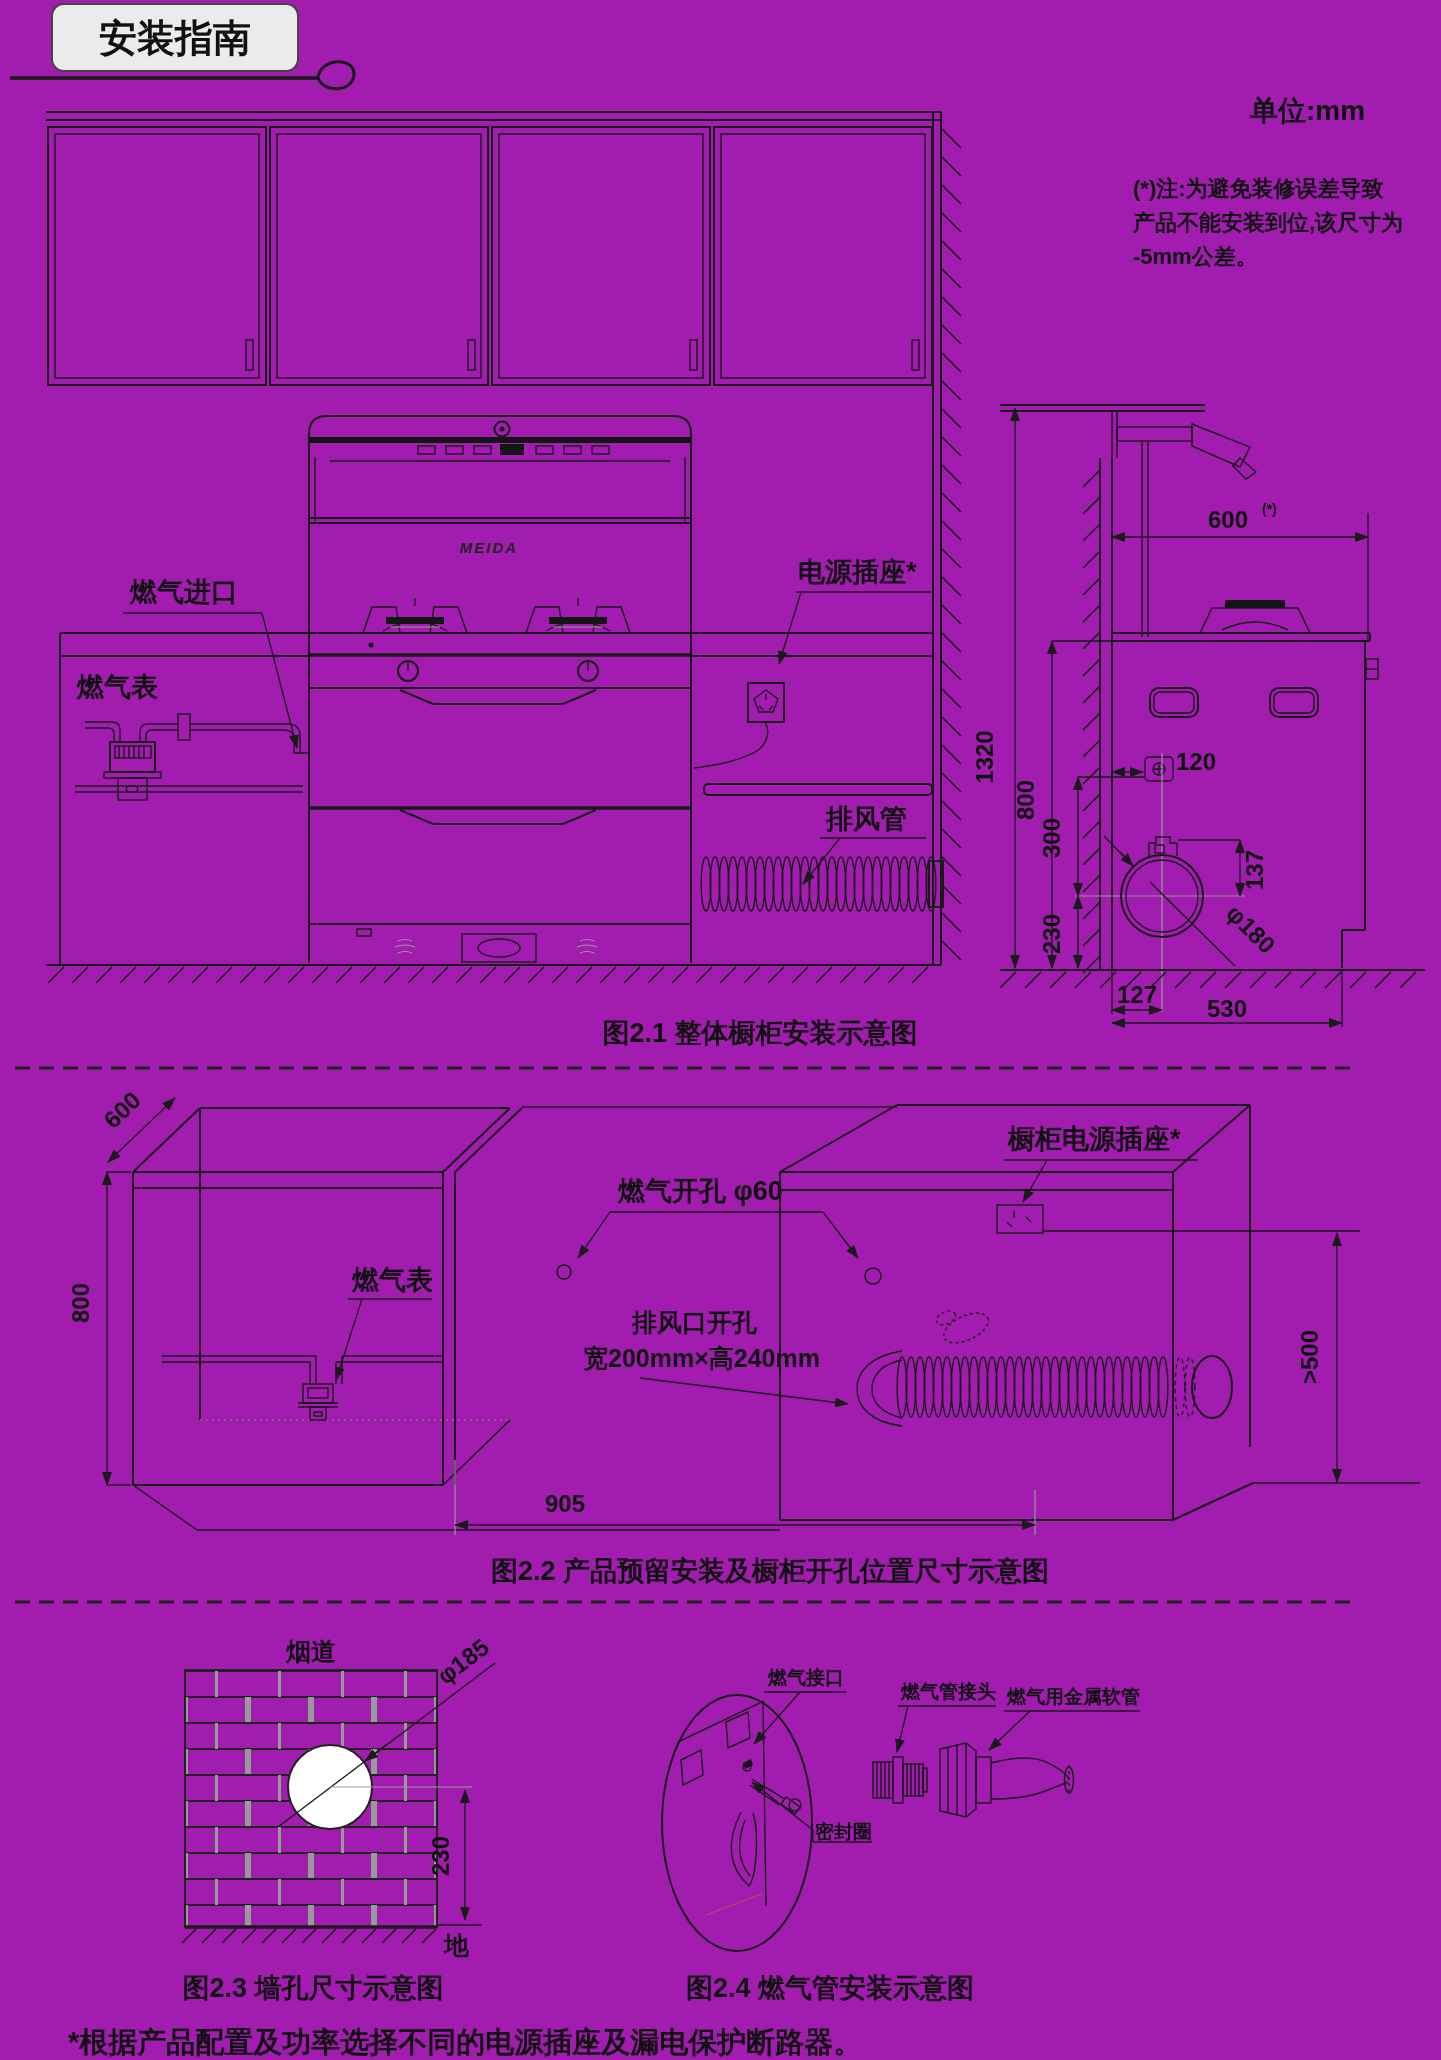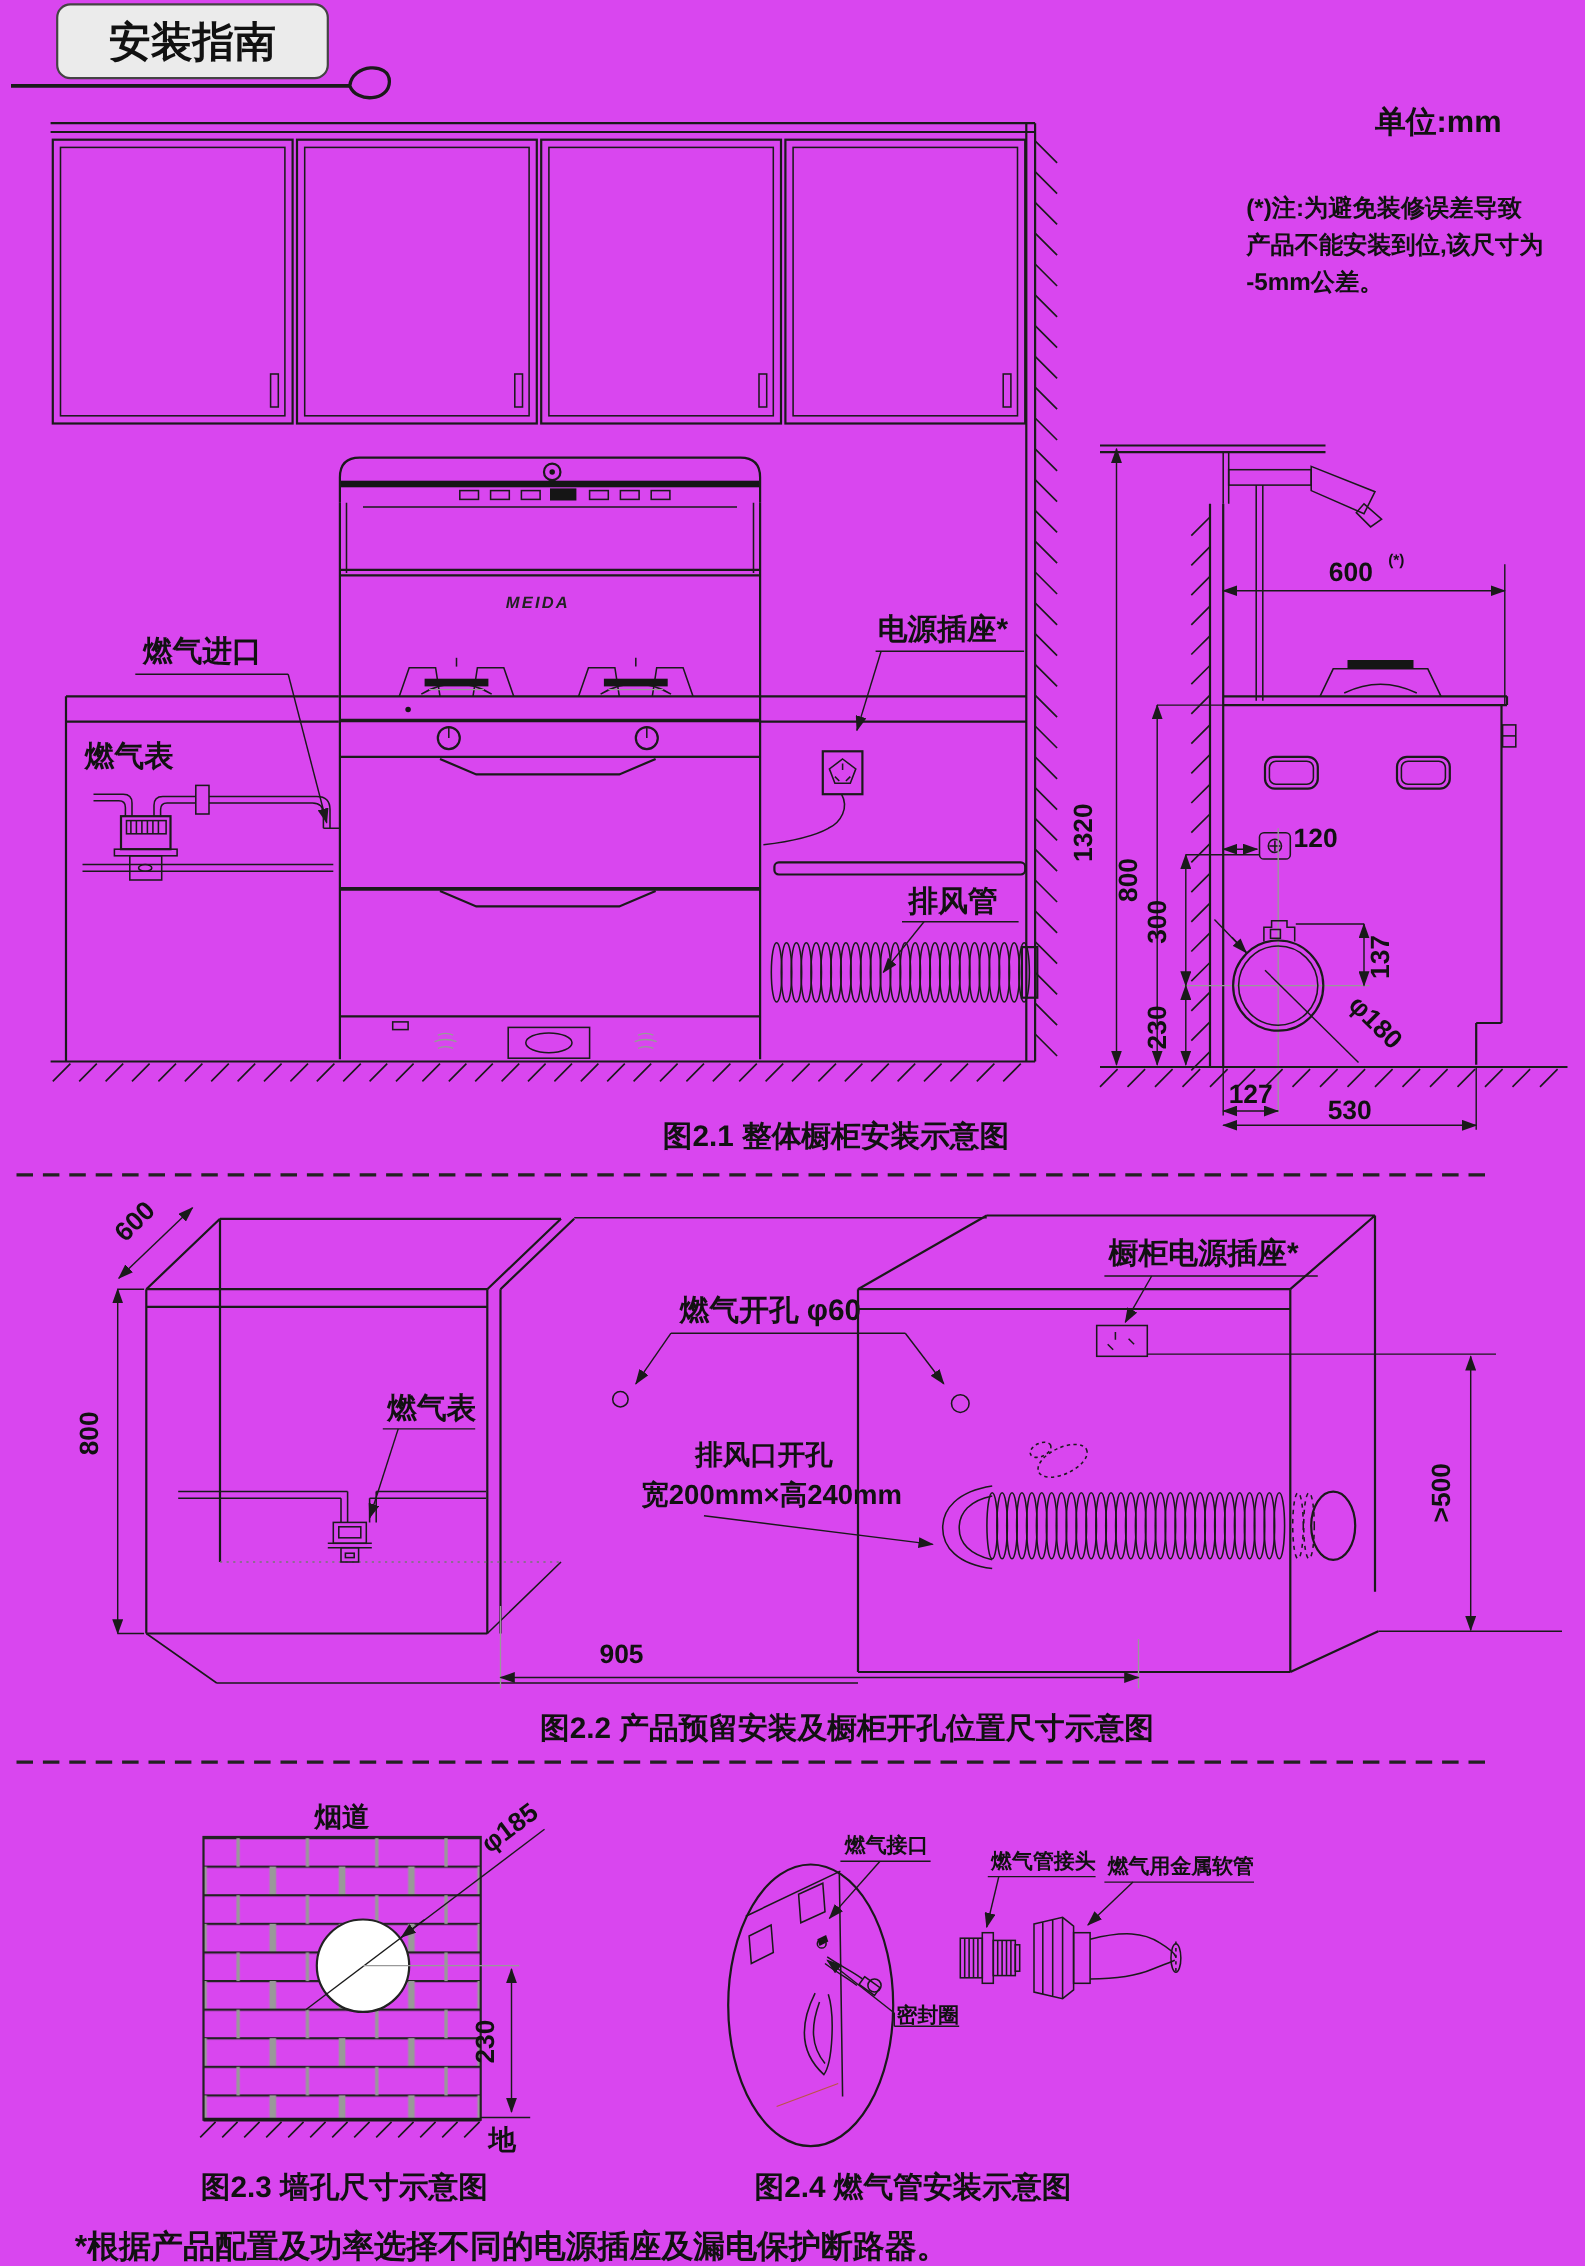--- a/index.html
+++ b/index.html
@@ -1,16 +1,16 @@
 <!DOCTYPE html>
 <html><head>
 <meta charset="utf-8">
 <style>
   html,body{margin:0;padding:0;background:#fff;}
-  .page{position:relative;width:1441px;height:2060px;background:#d946ef;overflow:hidden;
+  .page{position:relative;width:1441px;height:2060px;background:#a21caf;overflow:hidden;
         font-family:"Liberation Sans","DejaVu Sans",sans-serif;}
   svg{position:absolute;left:0;top:0;}
   svg text{fill:#111;font-family:"Liberation Sans","DejaVu Sans",sans-serif;}
   .ln{stroke:#1a1a1a;stroke-width:2;fill:none;}
   .tn{stroke:#1a1a1a;stroke-width:1.4;fill:none;}
   .dim{stroke:#1a1a1a;stroke-width:1.3;fill:none;}
   .thk{stroke:#1a1a1a;stroke-width:3.4;fill:none;}
   .gry{stroke:#999;stroke-width:1.2;fill:none;}
   .red{stroke:#b54;stroke-width:1;fill:none;}
   .hat{stroke:#1a1a1a;stroke-width:1.5;fill:none;}

